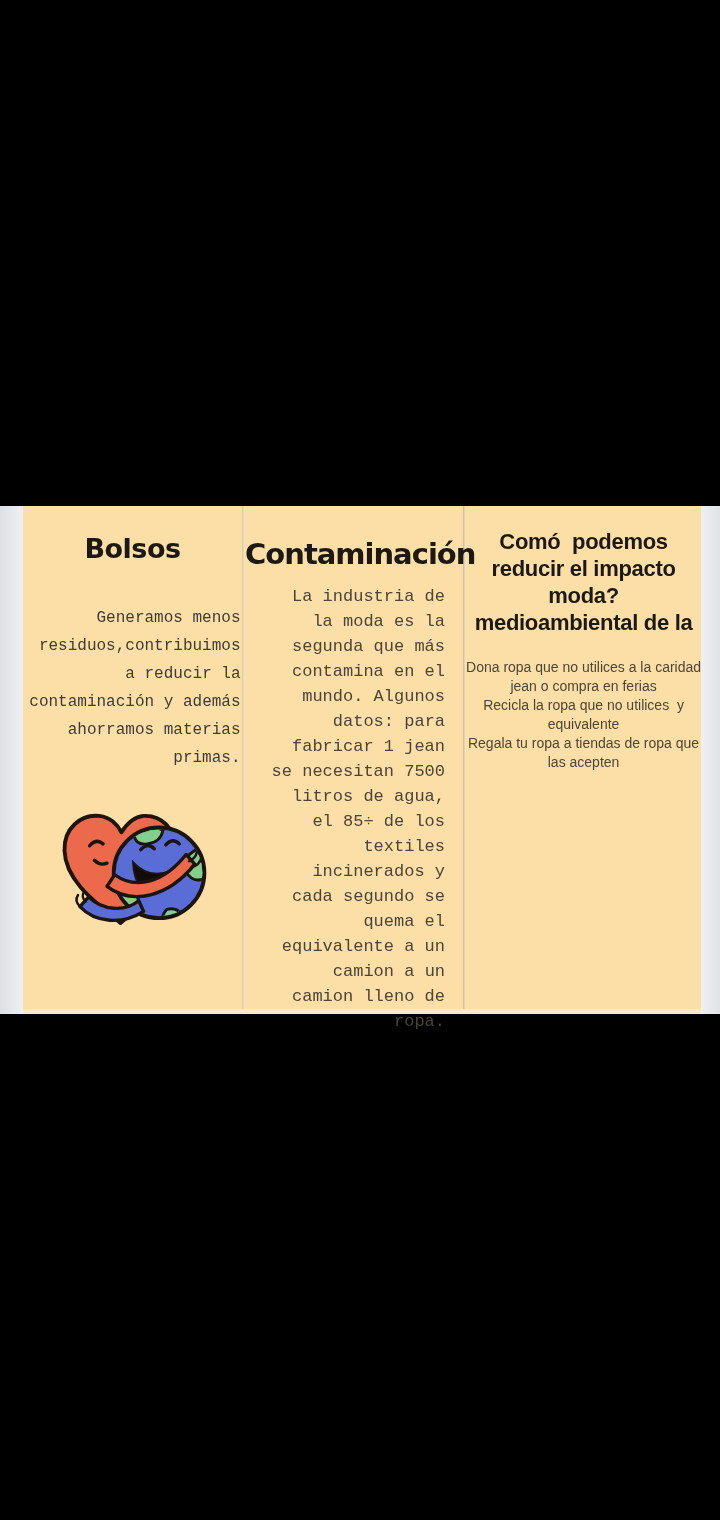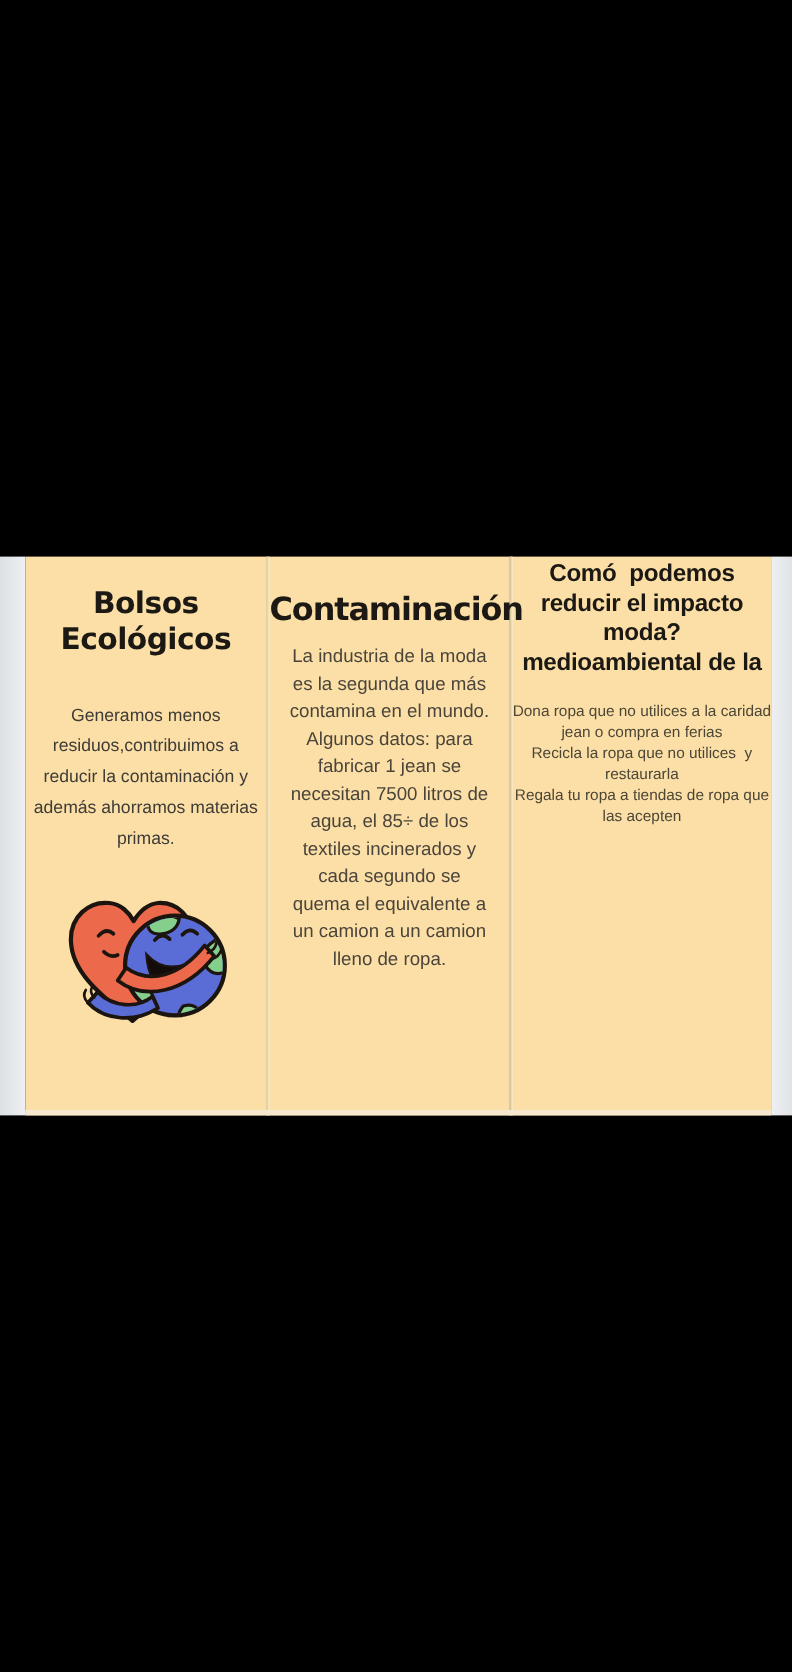--- a/index.html
+++ b/index.html
@@ -15,44 +15,43 @@
   .p2{width:218px;}
   .p3{flex:1;}
   .sep{width:3px;height:100%;}
   .sep1{background:linear-gradient(90deg,#dcc795,#f6ecd2);}
   .sep2{background:linear-gradient(90deg,#cfb888,#f6ecd2);}
 
   .title{font-family:"DejaVu Sans",sans-serif;font-weight:800;color:#1c1914;
          text-align:center;letter-spacing:-0.5px;}
   .p1 .title{margin-top:26px;font-size:27px;line-height:33px;}
   .p2 .title{margin-top:31px;font-size:29px;letter-spacing:-1px;}
-  .p3 .title{margin-top:1px;font-family:"Liberation Sans",sans-serif;font-weight:700;
+  .p3 .title{margin-top:22px;font-family:"Liberation Sans",sans-serif;font-weight:700;
              font-size:22px;line-height:27px;letter-spacing:-0.3px;}
   .title-line{white-space:pre;}
 
-  .para{text-align:center;}
+  .para{text-align:right;font-family:Liberation Mono, monospace;}
   .p1 .para{margin:39px auto 0;width:216px;font-size:16px;line-height:28px;color:#3e3b37;}
   .p2 .para{margin:13px auto 0;width:182px;font-size:17px;line-height:25px;color:#4a443b;}
   .tips{margin-top:22px;text-align:center;font-size:14px;line-height:19px;color:#4c4637;}
   .tip-line{white-space:pre;}
 
   .illus{display:block;margin:25px auto 0;}
 </style>
 </head>
 <body>
 
 <div class="screen">
   <div class="band">
     <div class="gutter-left"></div>
     <div class="cream">
 
       <div class="panel p1">
         <div class="title">
           <div class="title-line">Bolsos</div>
-          <div class="title-line">Ecológicos</div>
         </div>
         <div class="para">Generamos menos residuos,contribuimos a reducir la contaminación y además ahorramos materias primas.</div>
 
         <svg class="illus" width="164" height="142" viewBox="0 0 170 146">
 
           <path d="M72,130 C48,110 15,87 14,55 C13,32 31,17 50,19 C61,20 69,28 73,36 C78,28 86,20 96,19 C114,18 129,32 128,52 C127,84 96,110 72,130 Z" fill="#ec6a4b" stroke="#1c140f" stroke-width="4" stroke-linejoin="round"></path>
 
           <path d="M40,50 q7,-8 14,-2" fill="none" stroke="#1c140f" stroke-width="3.5" stroke-linecap="round"></path>
           <path d="M45,65 q6,6 13,3" fill="none" stroke="#1c140f" stroke-width="3.5" stroke-linecap="round"></path>
 
@@ -95,21 +94,21 @@
         <div class="title">
           <div class="title-line">Comó  podemos</div>
           <div class="title-line">reducir el impacto</div>
           <div class="title-line">moda?</div>
           <div class="title-line">medioambiental de la</div>
         </div>
         <div class="tips">
           <div class="tip-line">Dona ropa que no utilices a la caridad</div>
           <div class="tip-line">jean o compra en ferias</div>
           <div class="tip-line">Recicla la ropa que no utilices  y</div>
-          <div class="tip-line">restaurarla</div>
+          <div class="tip-line">equivalente</div>
           <div class="tip-line">Regala tu ropa a tiendas de ropa que</div>
           <div class="tip-line">las acepten</div>
         </div>
       </div>
 
       <div class="bottom-strip"></div>
     </div>
     <div class="gutter-right"></div>
   </div>
 </div>

